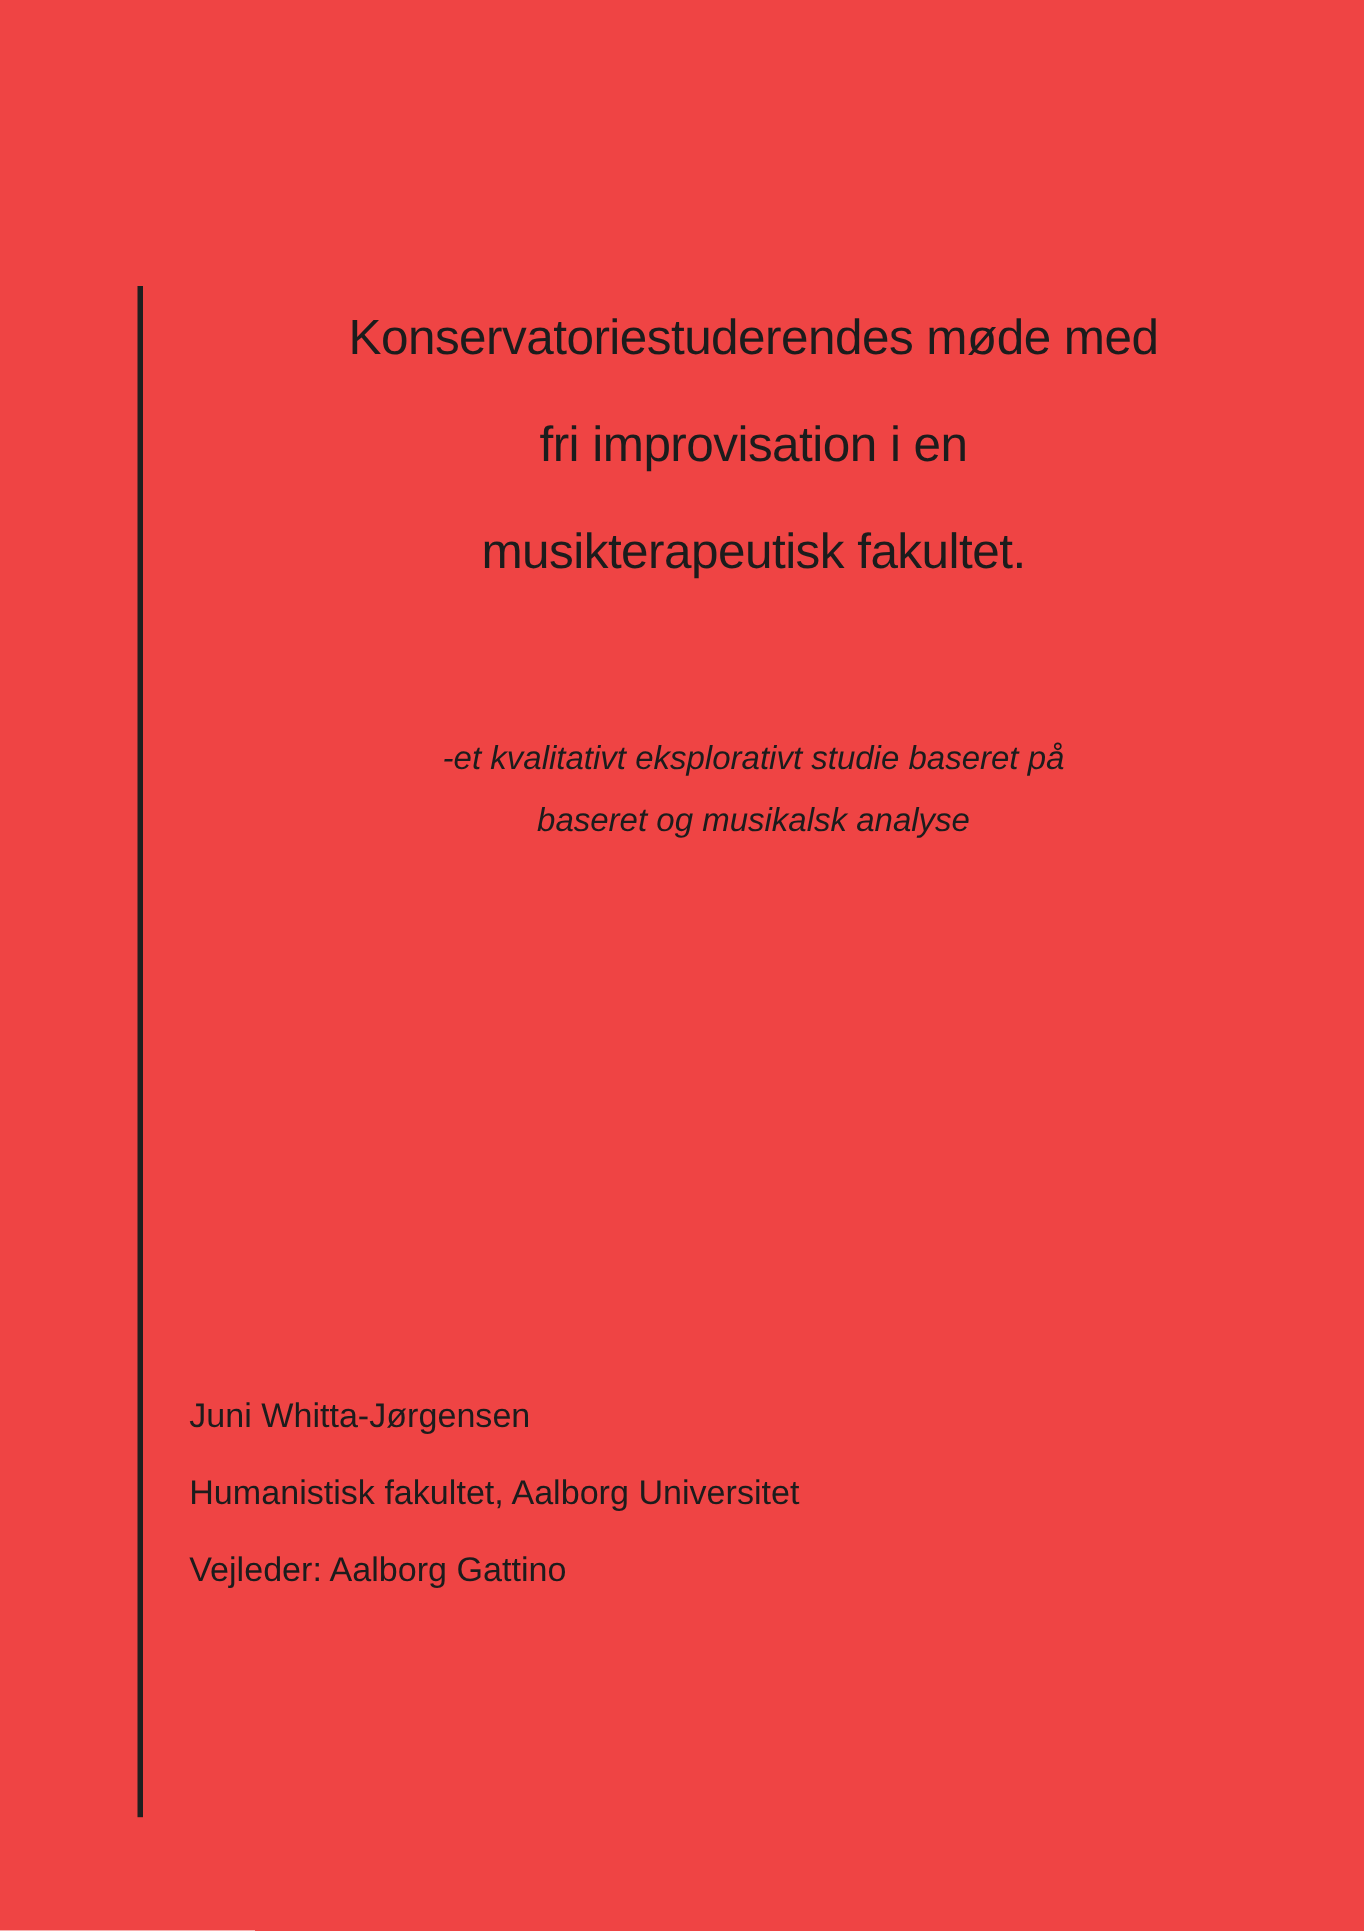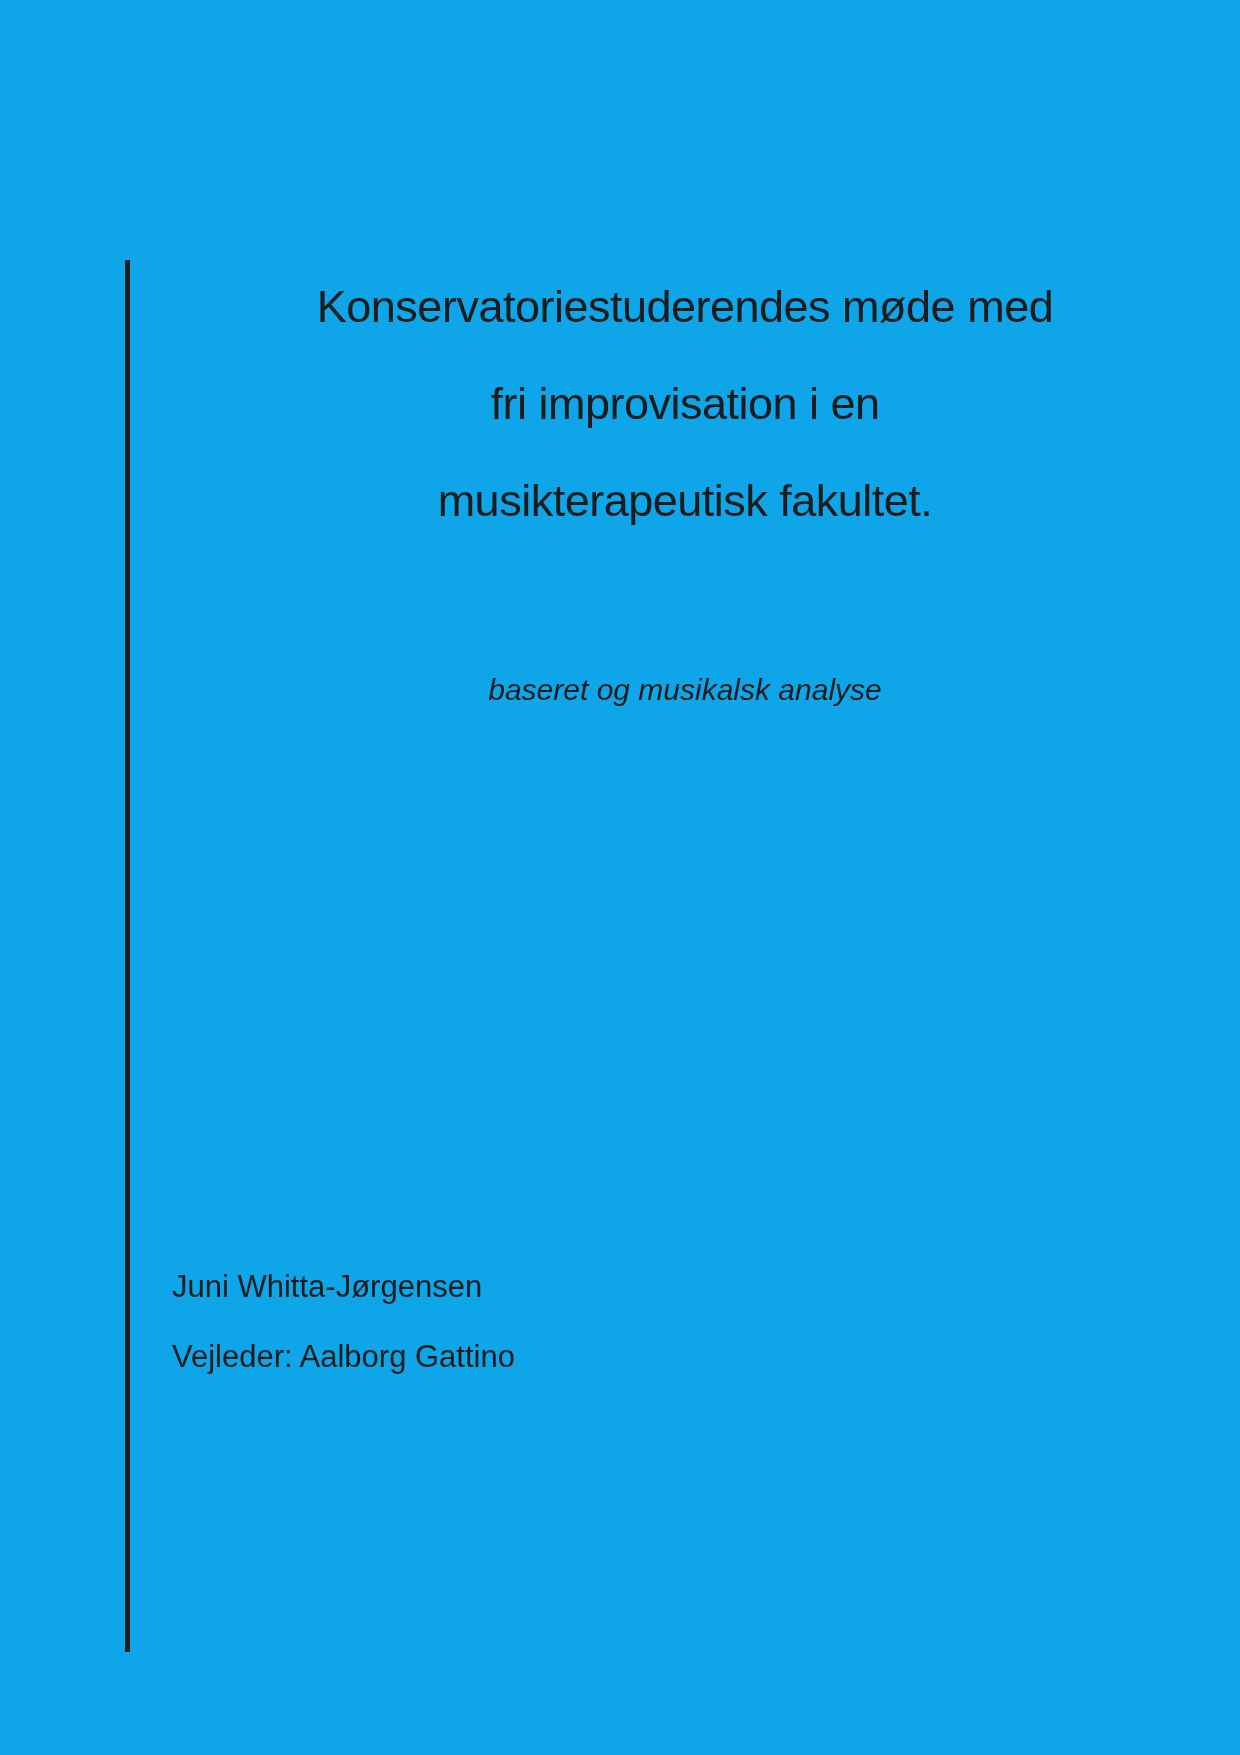--- a/index.html
+++ b/index.html
@@ -4,21 +4,21 @@
 <style>
   html, body {
     margin: 0;
     padding: 0;
     background: #ffffff;
   }
   .page {
     position: relative;
     width: 1240px;
     height: 1755px;
-    background: #0ea5e9;
+    background: #ef4444;
     font-family: "Liberation Sans", sans-serif;
     color: #1c1c1c;
     overflow: hidden;
   }
   .left-rule {
     position: absolute;
     left: 125px;
     top: 260px;
     width: 5px;
     height: 1392px;
@@ -63,21 +63,23 @@
 
   <div class="left-rule"></div>
 
   <div class="title-block">
     <div>Konservatoriestuderendes møde med</div>
     <div>fri improvisation i en</div>
     <div>musikterapeutisk fakultet.</div>
   </div>
 
   <div class="subtitle-block">
+    <div>-et kvalitativt eksplorativt studie baseret på</div>
     <div>baseret og musikalsk analyse</div>
   </div>
 
   <div class="details-block">
     <div>Juni Whitta-Jørgensen</div>
+    <div>Humanistisk fakultet, Aalborg Universitet</div>
     <div>Vejleder: Aalborg Gattino</div>
   </div>
 
 </div>
 
 </body></html>

